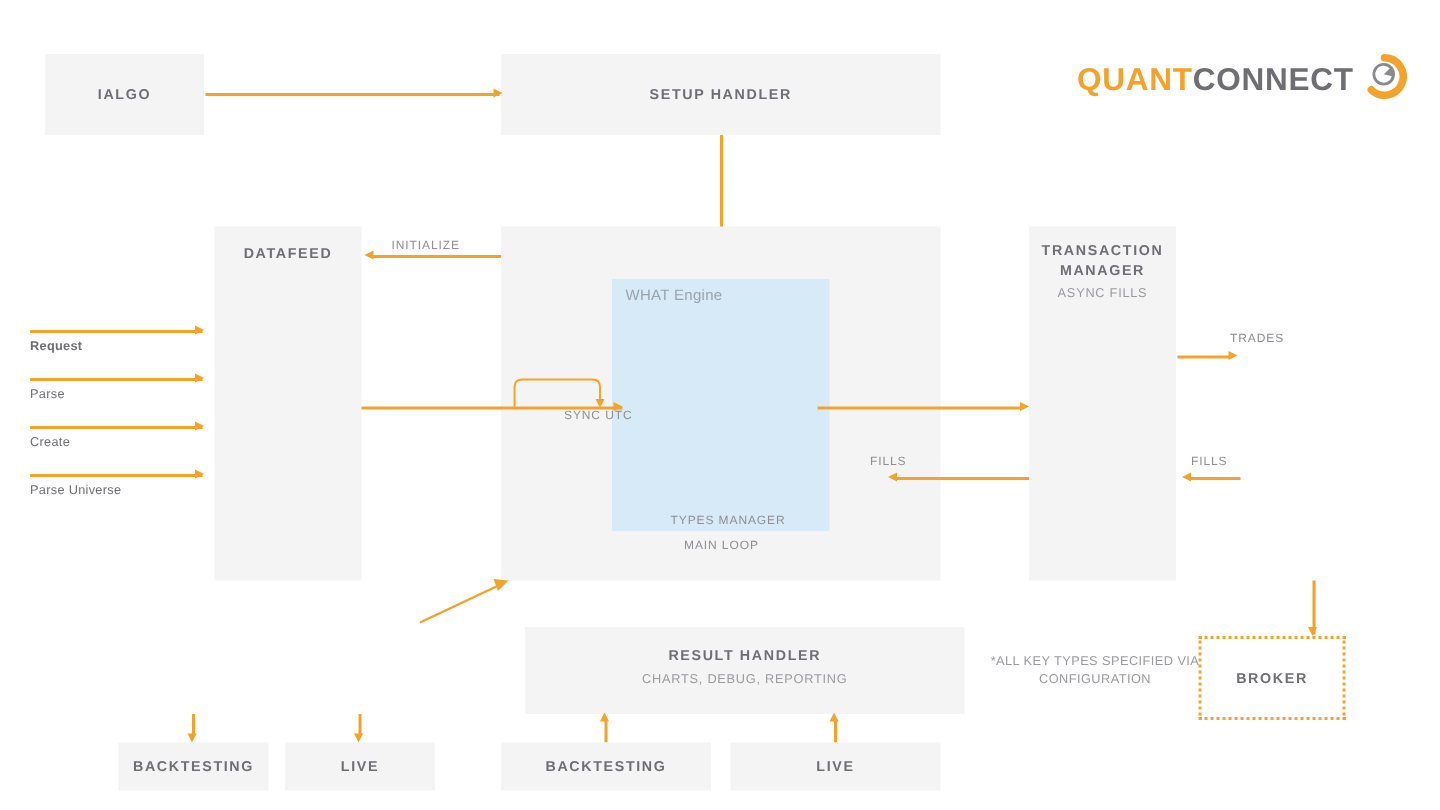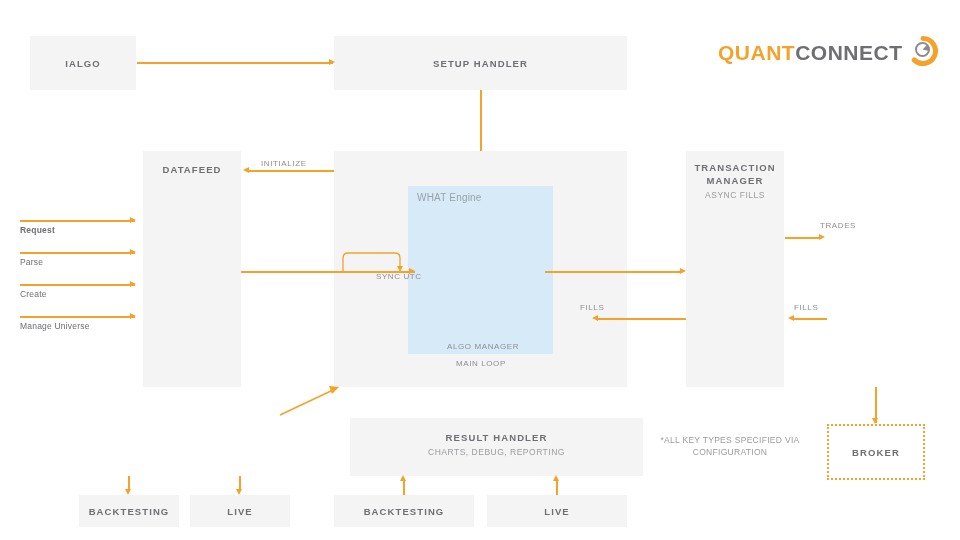--- a/index.html
+++ b/index.html
@@ -192,21 +192,21 @@
   <div class="box" style="left:143px; top:151px; width:98px; height:236px; padding-top:12px;">
     <span class="box-title">DATAFEED</span>
   </div>
 
   <div class="box" style="left:334px; top:151px; width:293px; height:236px;"></div>
 
   <div id="lean-engine" style="left:408px; top:186px; width:145px; height:168px;"></div>
   <div id="lean-engine-label" style="left:417px; top:192px;">WHAT Engine</div>
 
 
-  <div class="label" style="left:447px; top:342px;">ALGO MANAGER</div>
+  <div class="label" style="left:447px; top:342px;">TYPES MANAGER</div>
   <div class="label" style="left:456px; top:359px;">MAIN LOOP</div>
 
   <div class="label" style="left:261px; top:159px;">INITIALIZE</div>
   <div class="arrow-h" style="left:248px; top:170px; width:86px;"></div>
   <div class="head-l" style="left:243px; top:167px;"></div>
 
   <div class="arrow-h" style="left:241px; top:271px; width:174px;"></div>
   <div class="head-r" style="left:409px; top:268px;"></div>
 
   <div class="sync-loop" style="left:340px; top:251px;">
@@ -234,39 +234,39 @@
   <div class="arrow-h" style="left:785px; top:237px; width:35px;"></div>
   <div class="head-r" style="left:819px; top:234px;"></div>
 
   <div class="label" style="left:794px; top:303px;">FILLS</div>
   <div class="arrow-h" style="left:793px; top:318px; width:34px;"></div>
   <div class="head-l" style="left:788px; top:315px;"></div>
 
   <div class="arrow-v" style="left:875px; top:387px; height:36px;"></div>
   <div class="head-d" style="left:872px; top:418px;"></div>
 
-  <div id="broker-box" style="left:827px; top:424px; width:98px; height:56px;">
+  <div id="broker-box" style="left:799px; top:424px; width:98px; height:56px;">
     <span class="box-title">BROKER</span>
   </div>
 
   <div class="arrow-h" style="left:20px; top:220px; width:115px;"></div>
   <div class="head-r" style="left:130px; top:217px;"></div>
   <div class="label dark" style="left:20px; top:225px;font-weight:bold;">Request</div>
 
   <div class="arrow-h" style="left:20px; top:252px; width:115px;"></div>
   <div class="head-r" style="left:130px; top:249px;"></div>
   <div class="label dark" style="left:20px; top:257px;">Parse</div>
 
   <div class="arrow-h" style="left:20px; top:284px; width:115px;"></div>
   <div class="head-r" style="left:130px; top:281px;"></div>
   <div class="label dark" style="left:20px; top:289px;">Create</div>
 
   <div class="arrow-h" style="left:20px; top:316px; width:115px;"></div>
   <div class="head-r" style="left:130px; top:313px;"></div>
-  <div class="label dark" style="left:20px; top:321px;">Manage Universe</div>
+  <div class="label dark" style="left:20px; top:321px;">Parse Universe</div>
 
   <svg style="position:absolute; left:275px; top:380px;" width="70" height="40" viewBox="0 0 70 40">
     <line x1="5" y1="35" x2="58" y2="10" stroke="#f5a22a" stroke-width="1.6"></line>
     <path d="M64 7 L54 6 L57 14 Z" fill="#f5a22a"></path>
   </svg>
 
 
   <div class="arrow-v" style="left:128px; top:476px; height:15px;"></div>
   <div class="head-d" style="left:125px; top:489px;"></div>
   <div class="arrow-v" style="left:239px; top:476px; height:15px;"></div>

